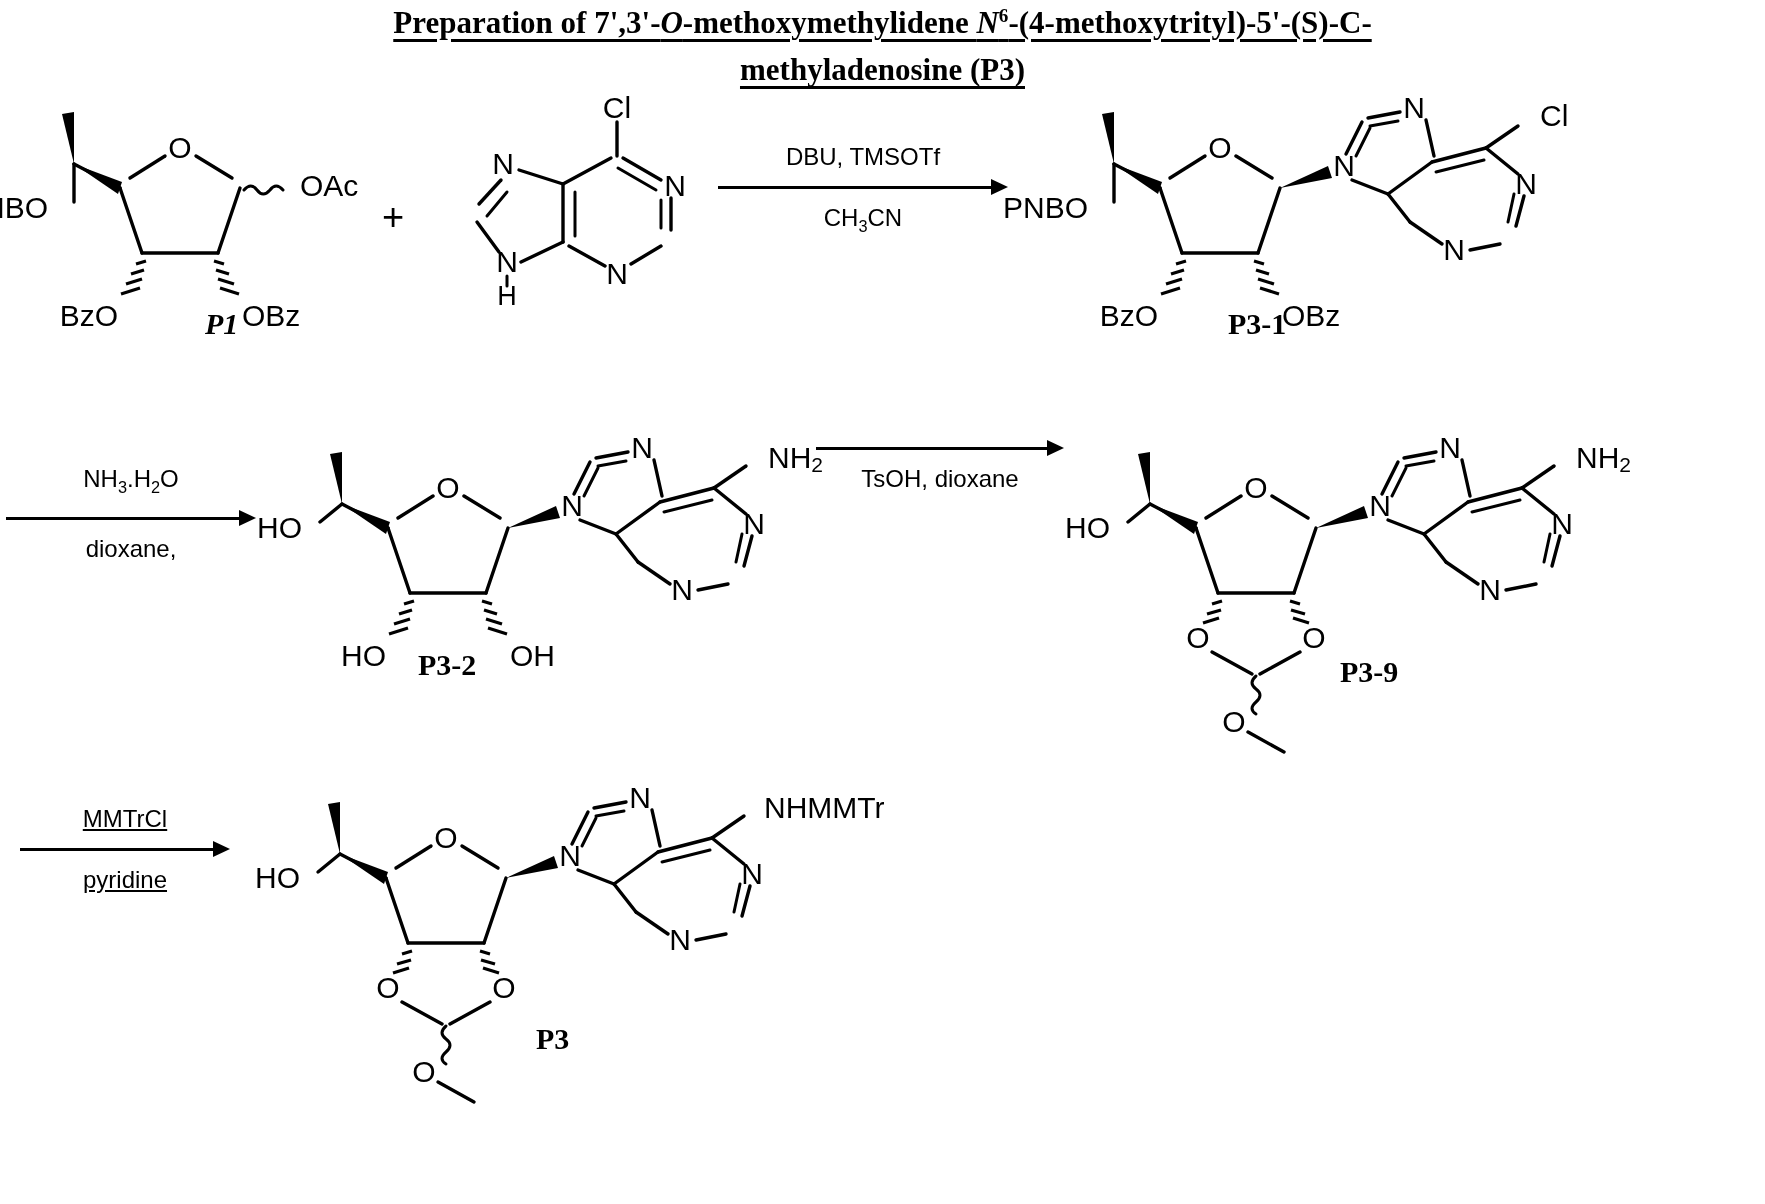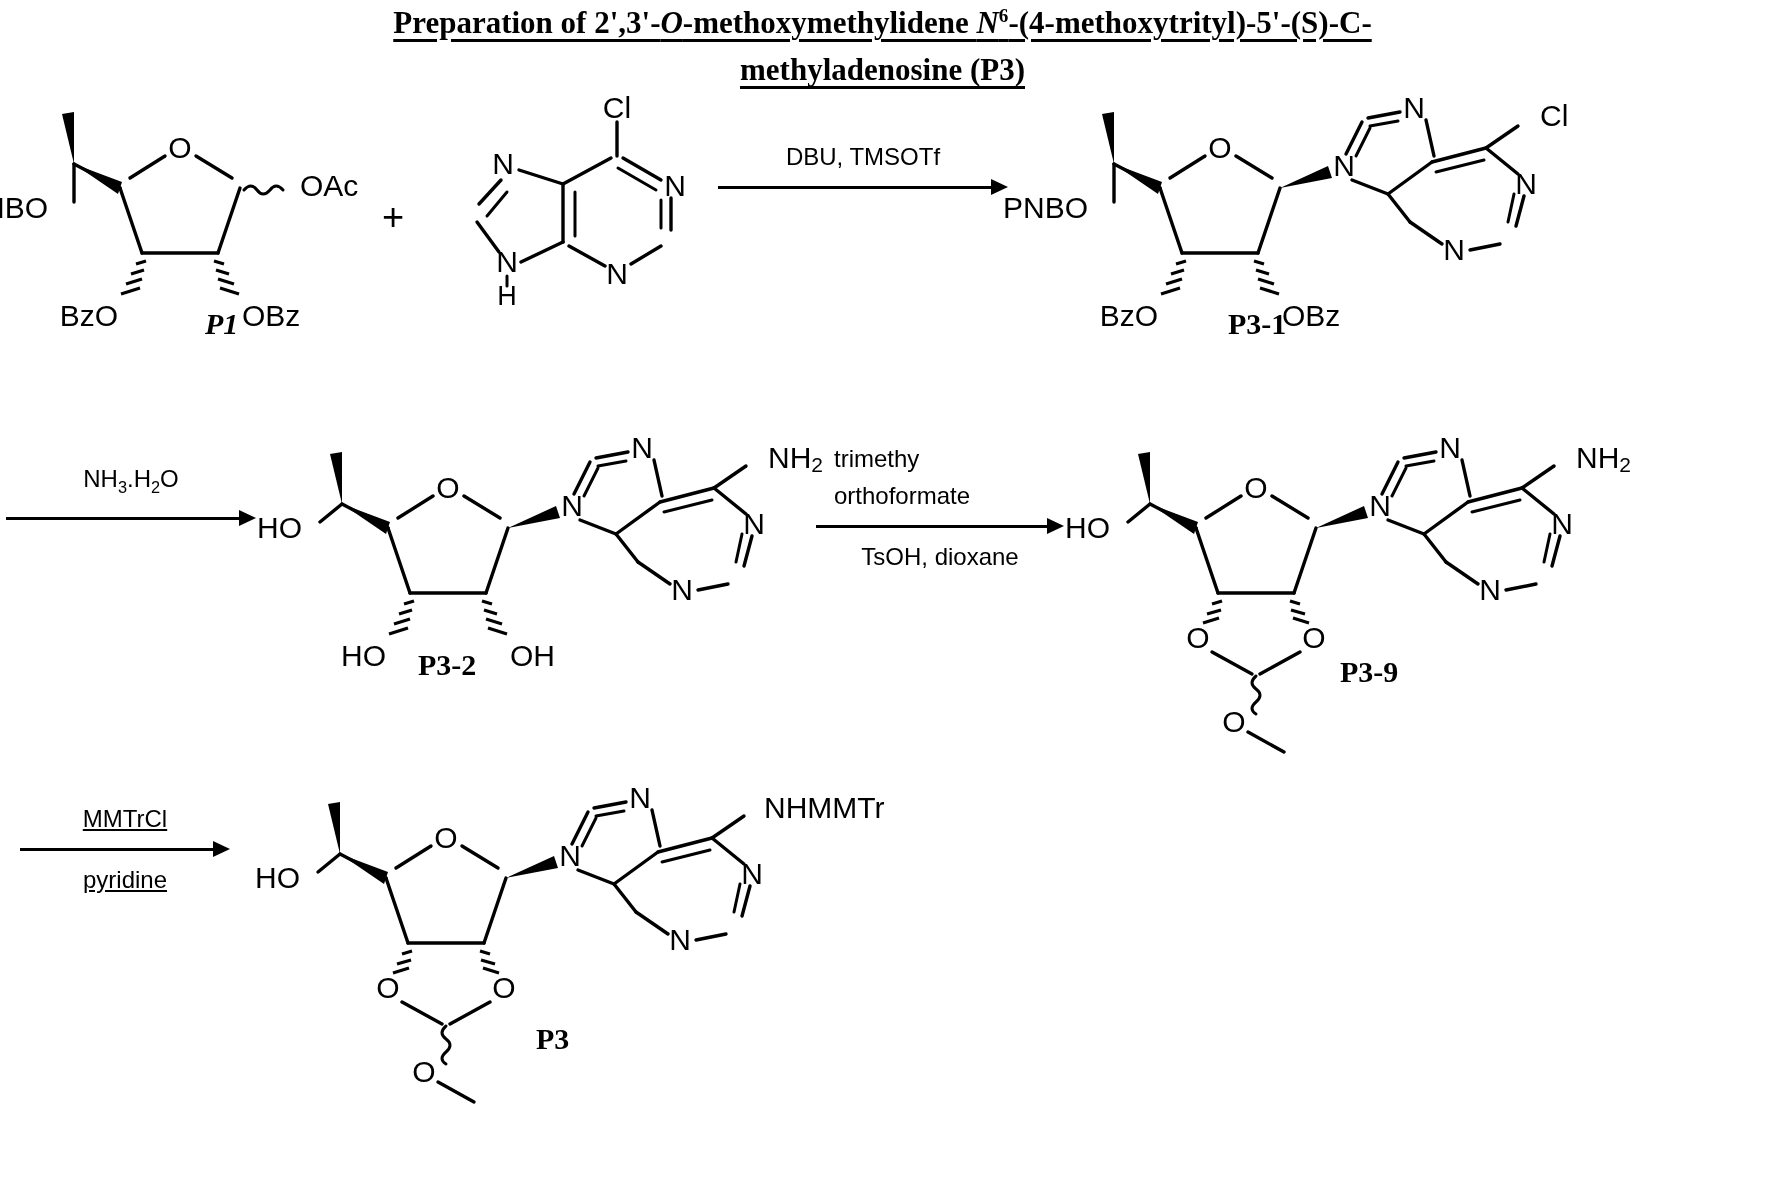--- a/index.html
+++ b/index.html
@@ -42,21 +42,21 @@
   .wedge{fill:#000;stroke:none;}
   .atom{font-family:"Liberation Sans",sans-serif;font-size:30px;
         fill:#000;text-anchor:middle;dominant-baseline:middle;}
   .atomsub{font-size:21px;}
   .hashb{stroke:#000;stroke-width:3.2;stroke-linecap:butt;}
 </style>
 </head>
 <body>
 
 <div id="title">
-  <span class="ln u"><span>Preparation of 2',3'-</span><i>O</i><span>-methoxymethylidene </span><i>N</i><sup>6</sup><span>-(4-methoxytrityl)-5'-(S)-C-</span></span>
+  <span class="ln u"><span>Preparation of 7',3'-</span><i>O</i><span>-methoxymethylidene </span><i>N</i><sup>6</sup><span>-(4-methoxytrityl)-5'-(S)-C-</span></span>
   <span class="ln u">methyladenosine (P3)</span>
 </div>
 
 <div class="abs" style="left:0px;top:78px;">
 <svg width="400" height="250" viewBox="0 0 400 250">
 
   <path class="bond" d="M130,100 L165,78"></path>
   <path class="bond" d="M196,78 L232,100"></path>
   <path class="bond" d="M240,110 L218,175"></path>
   <path class="bond" d="M218,175 L142,175"></path>
@@ -125,20 +125,21 @@
   <path class="bthin" d="M62,188 L62,198"></path>
 </svg>
 </div>
 
 <div class="rx" style="left:718px;top:138px;width:290px;">
   <div class="above">DBU, TMSOTf</div>
   <div class="arrowwrap">
     <div class="shaft" style="width:273px;"></div>
     <div class="head" style="left:273px;"></div>
   </div>
+  <div class="below"><span>CH</span><span class="sub">3</span><span>CN</span></div>
 </div>
 
 <div class="abs" style="left:1040px;top:78px;">
 <svg width="520" height="250" viewBox="0 0 520 250">
 
   <path class="bond" d="M130,100 L165,78"></path>
   <path class="bond" d="M196,78 L232,100"></path>
   <path class="bond" d="M240,110 L218,175"></path>
   <path class="bond" d="M218,175 L142,175"></path>
   <path class="bond" d="M142,175 L120,110"></path>
@@ -194,20 +195,21 @@
 </svg>
 </div>
 <div class="cmp" style="left:1228px;top:307px;">P3-1</div>
 
 <div class="rx" style="left:6px;top:460px;width:250px;">
   <div class="above">NH<span class="sub">3</span>.H<span class="sub">2</span>O</div>
   <div class="arrowwrap">
     <div class="shaft" style="width:233px;"></div>
     <div class="head" style="left:233px;"></div>
   </div>
+  <div class="below">dioxane,</div>
 </div>
 
 <div class="abs" style="left:268px;top:418px;">
 <svg width="520" height="250" viewBox="0 0 520 250">
   <path class="bond" d="M130,100 L165,78"></path>
   <path class="bond" d="M196,78 L232,100"></path>
   <path class="bond" d="M240,110 L218,175"></path>
   <path class="bond" d="M218,175 L142,175"></path>
   <path class="bond" d="M142,175 L120,110"></path>
   <text class="atom" x="180" y="72">O</text>
@@ -255,22 +257,20 @@
   <text class="atom" x="486" y="108">N</text>
   <text class="atom" x="414" y="174">N</text>
 
   <path class="bond" d="M446,70 L478,48"></path>
   <text class="atom" x="500" y="42" style="text-anchor:start">NH<tspan class="atomsub" dy="6">2</tspan></text>
 </svg>
 </div>
 <div class="cmp" style="left:418px;top:648px;">P3-2</div>
 
 <div class="rx" style="left:816px;top:440px;width:248px;">
-  <div class="above" style="text-align:left;padding-left:18px;">trimethy
-orthoformate</div>
   <div class="arrowwrap">
     <div class="shaft" style="width:231px;"></div>
     <div class="head" style="left:231px;"></div>
   </div>
   <div class="below">TsOH, dioxane</div>
 </div>
 
 <div class="abs" style="left:1076px;top:418px;">
 <svg width="520" height="280" viewBox="0 0 520 280">
   <path class="bond" d="M130,100 L165,78"></path>

